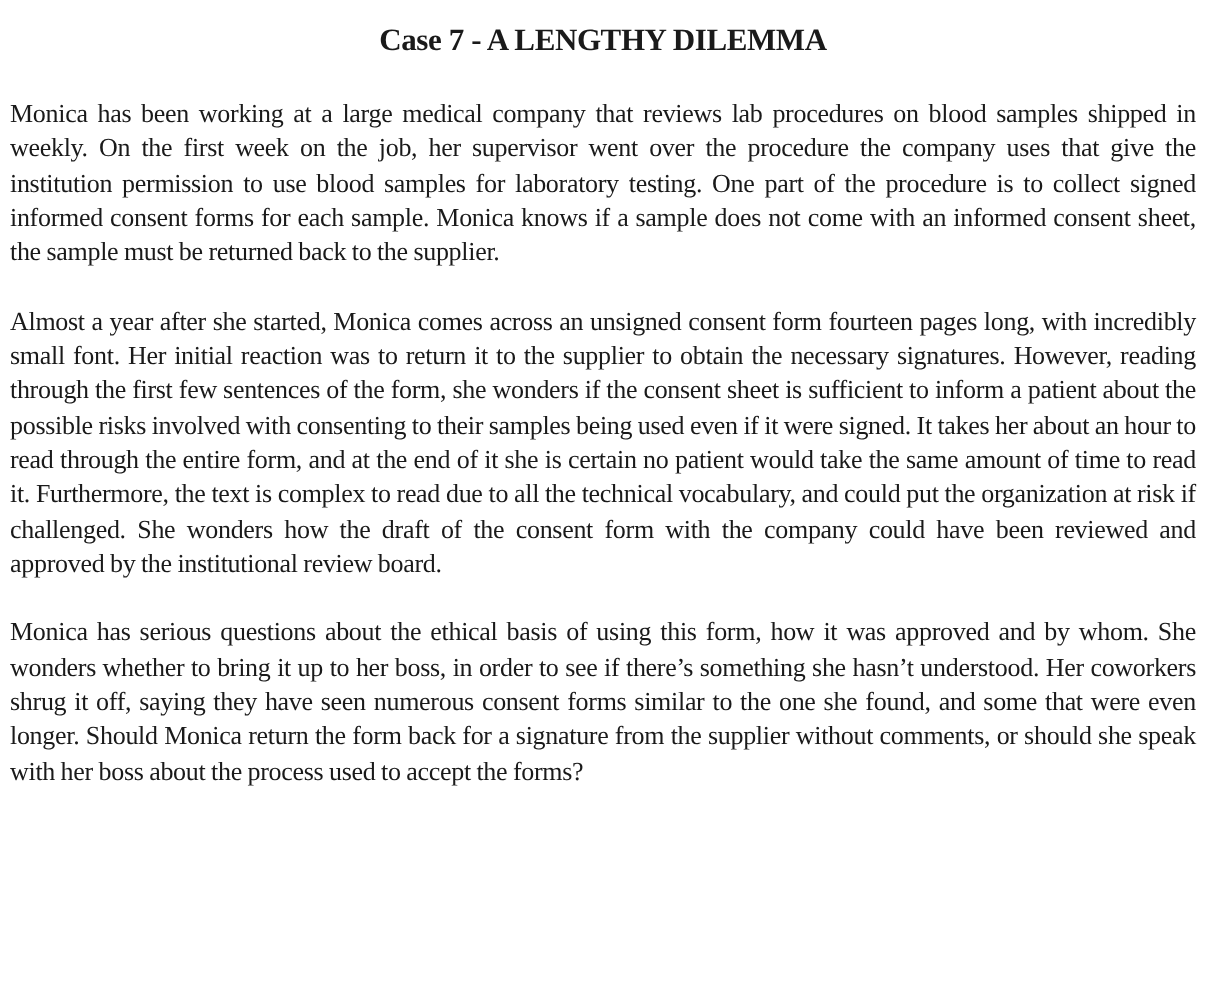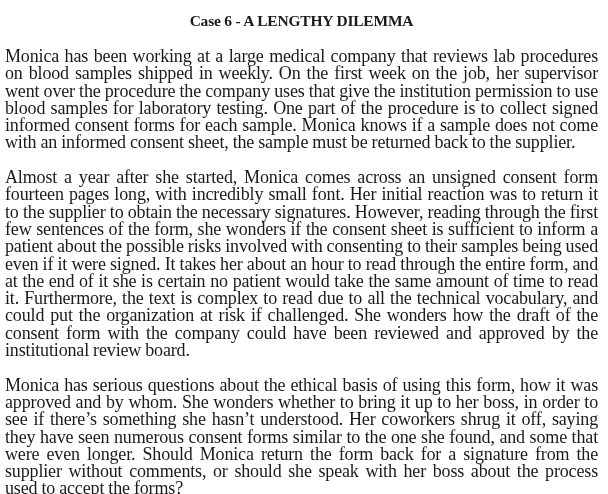--- a/index.html
+++ b/index.html
@@ -23,29 +23,29 @@
     }
     .title {
       text-align: center;
       font-weight: bold;
       font-size: 15.5px;
       line-height: 20px;
       margin: 1px 0 17px 0;
       letter-spacing: -0.2px;
     }
     .para {
-      font-size: 18px;
+      font-size: 13px;
       line-height: 17.3px;
       text-align: justify;
       margin: 0 0 17.3px 0;
       letter-spacing: -0.15px;
       word-spacing: -0.3px;
     }
   </style>
 </head>
 <body>
 
 <div class="page">
-  <div class="title">Case 6 - A LENGTHY DILEMMA</div>
+  <div class="title">Case 7 - A LENGTHY DILEMMA</div>
   <p class="para">Monica has been working at a large medical company that reviews lab procedures on blood samples shipped in weekly. On the first week on the job, her supervisor went over the procedure the company uses that give the institution permission to use blood samples for laboratory testing. One part of the procedure is to collect signed informed consent forms for each sample. Monica knows if a sample does not come with an informed consent sheet, the sample must be returned back to the supplier.</p>
   <p class="para">Almost a year after she started, Monica comes across an unsigned consent form fourteen pages long, with incredibly small font. Her initial reaction was to return it to the supplier to obtain the necessary signatures. However, reading through the first few sentences of the form, she wonders if the consent sheet is sufficient to inform a patient about the possible risks involved with consenting to their samples being used even if it were signed. It takes her about an hour to read through the entire form, and at the end of it she is certain no patient would take the same amount of time to read it. Furthermore, the text is complex to read due to all the technical vocabulary, and could put the organization at risk if challenged. She wonders how the draft of the consent form with the company could have been reviewed and approved by the institutional review board.</p>
   <p class="para">Monica has serious questions about the ethical basis of using this form, how it was approved and by whom. She wonders whether to bring it up to her boss, in order to see if there’s something she hasn’t understood. Her coworkers shrug it off, saying they have seen numerous consent forms similar to the one she found, and some that were even longer. Should Monica return the form back for a signature from the supplier without comments, or should she speak with her boss about the process used to accept the forms?</p>
 </div>
 
 </body></html>

